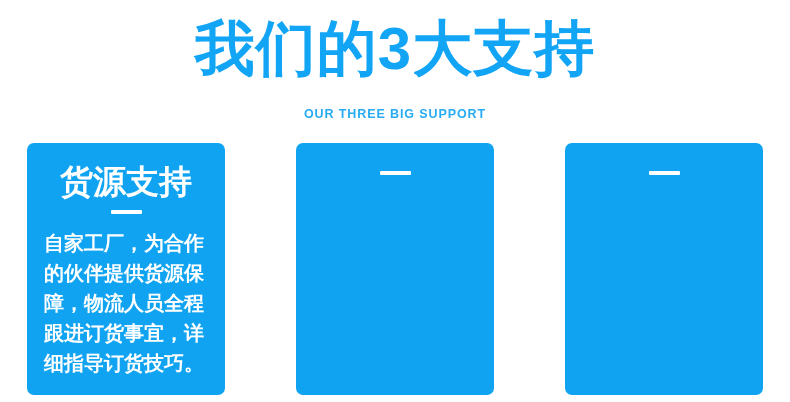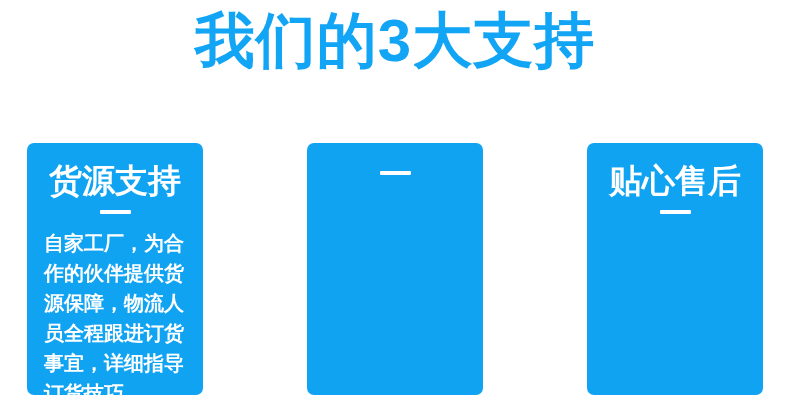--- a/index.html
+++ b/index.html
@@ -25,21 +25,21 @@
   
   .header {
     position: absolute;
     left: 0;
     top: 0;
     width: 790px;
     text-align: center;
   }
 
   .main-title {
-    margin: 8px;
+    margin: 16px;
     font-size: 60px;
     line-height: 66px;
     font-weight: bold;
     color: #12a5f5;
     letter-spacing: 1px;
     white-space: nowrap;
   }
 
   .sub-title {
     margin: 0;
@@ -57,28 +57,27 @@
     position: absolute;
     left: 27px;
     top: 143px;
     width: 736px;
     height: 252px;
     display: flex;
     justify-content: space-between;
   }
 
   .card {
-    width: 176px;
+    width: 198px;
     height: 252px;
     box-sizing: border-box;
     background: #0fa3f2;
     border-radius: 7px;
     padding: 19px 17px 0 17px;
     text-align: center;
-    font-family: Liberation Serif, serif;
   }
 
   .card-title {
     margin: 0;
     font-size: 33px;
     line-height: 39px;
     font-weight: bold;
     color: #ffffff;
     letter-spacing: 0px;
     white-space: nowrap;
@@ -104,34 +103,34 @@
     word-break: break-all;
   }
 </style>
 </head>
 <body>
 
 <div class="page">
 
   <div class="header">
     <h1 class="main-title">我们的3大支持</h1>
+    <div class="sub-title">OUR THREE BIG SUPPORT</div>
   </div>
 
   <div class="cards">
 
     <div class="card">
       <div class="card-title">货源支持</div>
       <div class="card-divider"></div>
       <div class="card-body">自家工厂，为合作的伙伴提供货源保障，物流人员全程跟进订货事宜，详细指导订货技巧。</div>
     </div>
 
     <div class="card">
       <div class="card-divider"></div>
     </div>
 
     <div class="card">
-      <div class="card-title">贴心售后</div>
       <div class="card-divider"></div>
     </div>
 
   </div>
 
 </div>
 
 </body></html>

